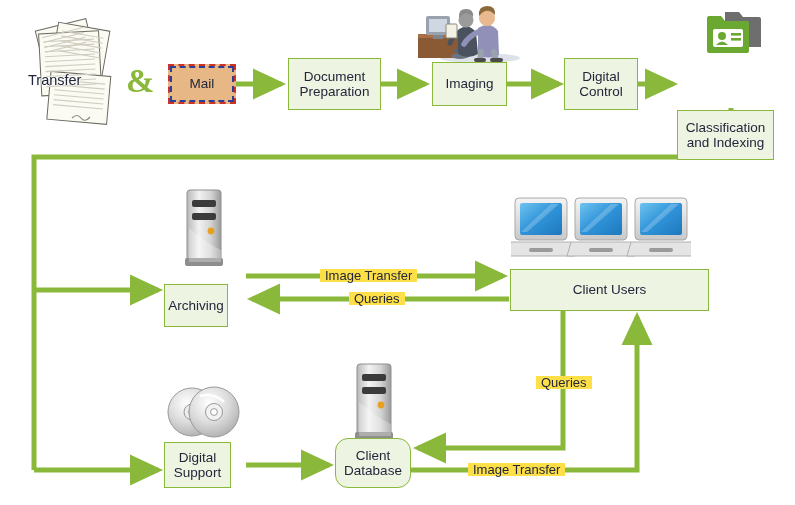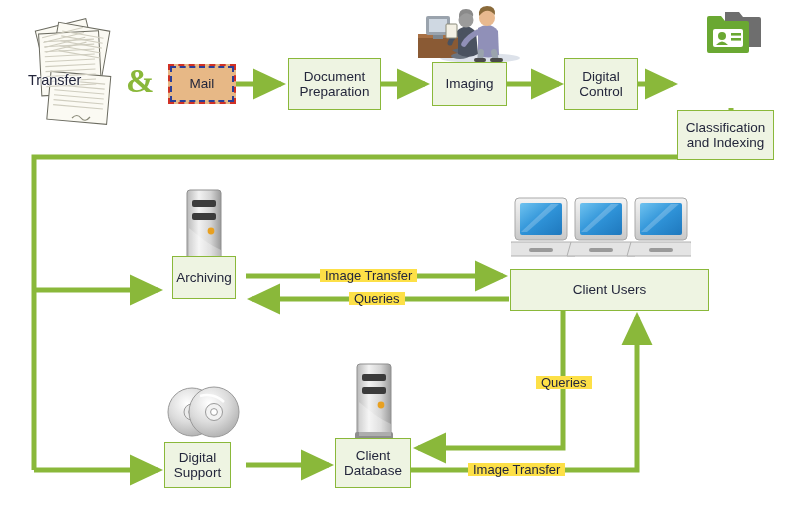--- a/index.html
+++ b/index.html
@@ -286,28 +286,28 @@
 Preparation</div>
 
   <div class="node" style="left:432px; top:62px; width:75px; height:44px;">Imaging</div>
 
   <div class="node" style="left:564px; top:58px; width:74px; height:52px;">Digital
 Control</div>
 
   <div class="node" style="left:677px; top:66px; width:97px; height:50px;margin-top:44px;">Classification
 and Indexing</div>
 
-  <div class="node" style="left:164px; top:256px; width:64px; height:43px;margin-left:8px;">Archiving</div>
+  <div class="node" style="left:164px; top:284px; width:64px; height:43px;">Archiving</div>
 
   <div class="node" style="left:510px; top:269px; width:199px; height:42px;">Client Users</div>
 
   <div class="node" style="left:164px; top:442px; width:67px; height:46px;">Digital
 Support</div>
 
-  <div class="node" style="left:335px; top:438px; width:76px; height:50px;">Client
+  <div class="node" style="left:335px; top:438px; width:76px; height:50px;border-radius:13px;">Client
 Database</div>
 
   <div class="edge-label" style="left:320px; top:269px;">Image Transfer</div>
 
   <div class="edge-label" style="left:349px; top:292px;">Queries</div>
 
   <div class="edge-label" style="left:536px; top:376px;">Queries</div>
 
   <div class="edge-label" style="left:468px; top:463px;">Image Transfer</div>
 

